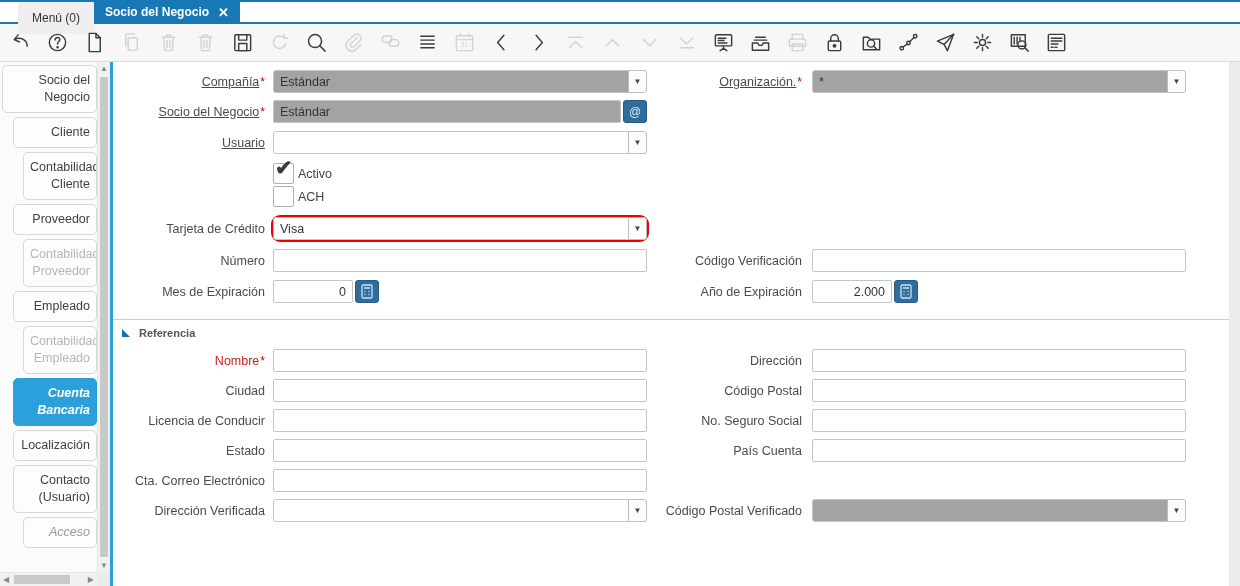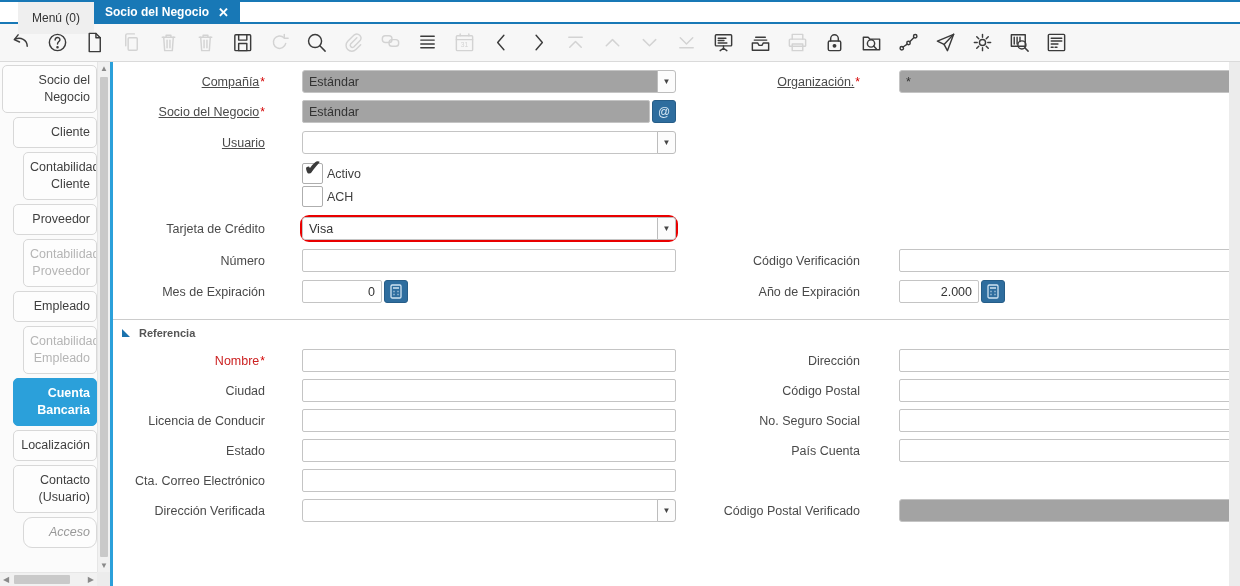--- a/index.html
+++ b/index.html
@@ -31,23 +31,23 @@
   
   .sidebar { width:110px; position:relative; background:#fbfbfb; flex:none; }
   .side-tabs { position:absolute; left:0; top:0; right:13px; bottom:14px;
                overflow:hidden; padding-top:3px; }
   .stab { background:#fdfdfd; border:1px solid #d8d8d8; border-radius:5px;
           margin-bottom:4px; padding:6px 6px; font-size:12.5px; color:#3f3f3f;
           text-align:right; line-height:17px; overflow:hidden; cursor:pointer; }
   .stab.lv0 { margin-left:2px; }
   .stab.lv1 { margin-left:13px; }
   .stab.lv2 { margin-left:23px; }
-  .stab.sel { background:#2ba0da; border-color:#2ba0da; color:#fff; font-weight:bold; }
+  .stab.sel { background:#2ba0da; border-color:#2ba0da; color:#fff; font-weight:bold;font-style:italic; }
   .stab.dis { color:#b5b5b5; cursor:default; }
-  .stab.more { font-style:italic; color:#999;border-radius:9px; }
+  .stab.more { font-style:italic; color:#999; }
   .vscroll { position:absolute; right:0; top:0; bottom:14px; width:13px;
              background:#f1f1f1; border-left:1px solid #e6e6e6; }
   .vthumb { position:absolute; left:2px; right:2px; top:15px; bottom:15px;
             background:#c9c9c9; border-radius:1px; }
   .sarrow { position:absolute; left:0; width:100%; text-align:center;
             font-size:8px; color:#8a8a8a; line-height:13px; }
   .sarrow.up { top:0; } .sarrow.down { bottom:0; }
   .hscroll { position:absolute; left:0; bottom:0; width:97px; height:14px;
              background:#f1f1f1; border-top:1px solid #e6e6e6; }
   .hthumb { position:absolute; top:2px; bottom:2px; left:14px; width:56px;
@@ -55,21 +55,21 @@
   .harrow { position:absolute; top:0; font-size:8px; color:#8a8a8a; line-height:14px; }
   .harrow.left { left:3px; } .harrow.right { right:3px; }
   .scorner { position:absolute; right:0; bottom:0; width:13px; height:14px; background:#ececec; }
 
   .divider { width:3px; background:#2ba0da; flex:none; }
 
   
   .main { flex:1; position:relative; background:#fff; overflow:hidden; }
   .main-vscroll { position:absolute; right:0; top:0; bottom:0; width:11px; background:#ececec; }
 
-  .frow { display:flex; align-items:center;gap:29px; }
+  .frow { display:flex; align-items:center; }
   .lbl { width:152px; margin-right:8px; text-align:right; font-size:12.5px;
          color:#4a4a4a; flex:none; white-space:nowrap; }
   .lbl.u span.txt { text-decoration:underline; }
   .lbl.red { color:#cc2222; }
   .req { color:#d40000; font-size:12px; vertical-align:top; margin-left:1px; }
   .fld { width:374px; flex:none; display:flex; align-items:center; }
   .lbl-r { width:155px; margin-right:10px; text-align:right; font-size:12.5px;
            color:#4a4a4a; flex:none; white-space:nowrap; }
   .lbl-r.u span.txt { text-decoration:underline;margin-top:12px; }
   .fld-r { width:374px; flex:none; display:flex; align-items:center; }

